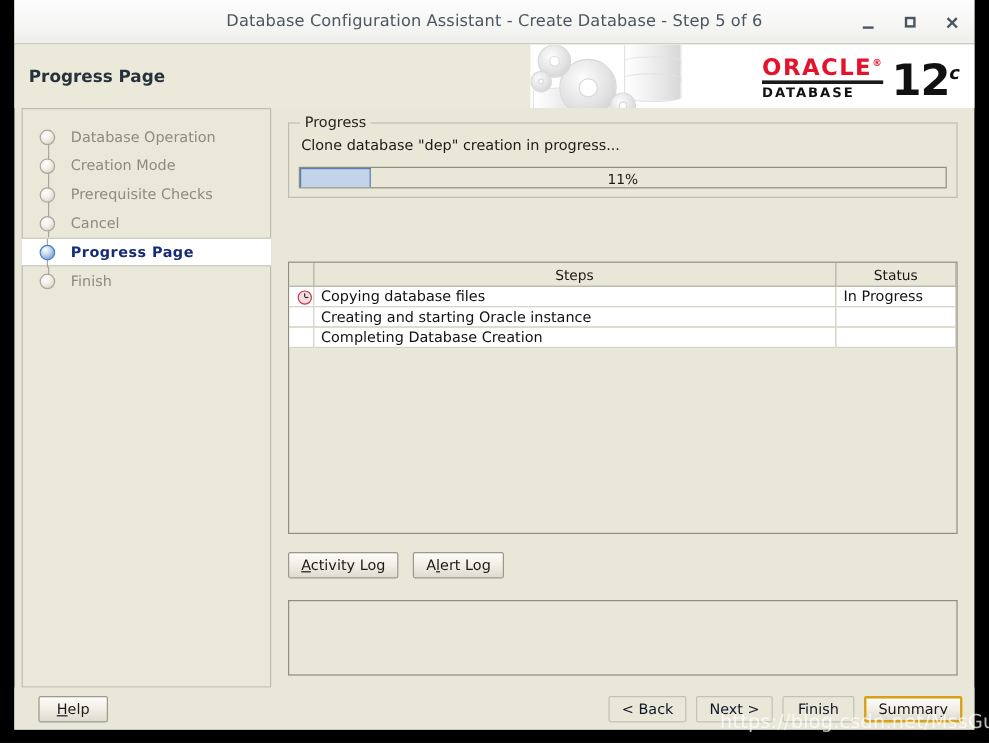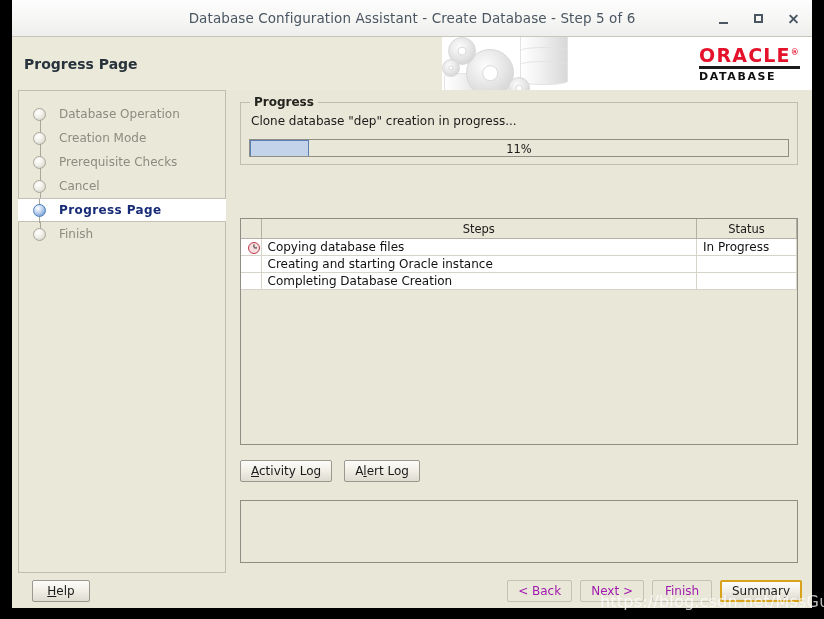--- a/index.html
+++ b/index.html
@@ -278,21 +278,20 @@
     border: 1px solid #c0beb2;
     box-sizing: border-box;
   }
   .group-legend {
     position: absolute;
     left: 9px; top: -8px;
     background: #e9e7d7;
     padding: 0 4px;
     font-size: 12px;
     color: #23231f;
-    font-weight: bold;
   }
   .group-status {
     position: absolute;
     left: 10px; top: 11px;
     font-size: 12px;
     color: #1a1a1a;
     white-space: nowrap;
   }
   .progressbar {
     position: absolute;
@@ -406,21 +405,21 @@
     color: #1a1a1a;
     display: inline-flex;
     align-items: center;
     justify-content: center;
     cursor: pointer;
     box-sizing: border-box;
     white-space: nowrap;
   }
   .btn u { text-decoration: underline; }
   .btn.disabled {
-    color: #a21caf;
+    color: #0f172a;
     background: #e9e7d7;
     border-color: #c3c1b6;
     cursor: default;
   }
   .btn.focused {
     border: 2px solid #d8a21a;
     background: linear-gradient(to bottom, #fcfcfa 0%, #f1efe6 48%, #dedcd0 100%);
   }
 
   
@@ -502,20 +501,21 @@
         <div class="gear" style="left:24px;top:12px;width:46px;height:46px;"></div>
         <div class="gear" style="left:6px;top:0px;width:26px;height:26px;"></div>
         <div class="gear" style="left:0px;top:22px;width:16px;height:16px;"></div>
         <div class="gear" style="left:66px;top:40px;width:20px;height:20px;"></div>
         <div class="oracle-logo">
           <div class="ora-word-block">
             <div class="ora-word"><span>ORACLE</span><sup>®</sup></div>
             <div class="ora-rule"></div>
             <div class="ora-db">DATABASE</div>
           </div>
+          <div class="ora-ver"><span>12</span><sup>c</sup></div>
         </div>
       </div>
     </div>
 
     <div class="content">
 
       <div class="sidebar">
         <div class="steps-list">
           <div class="step-row first">
             <div class="connector"></div>

